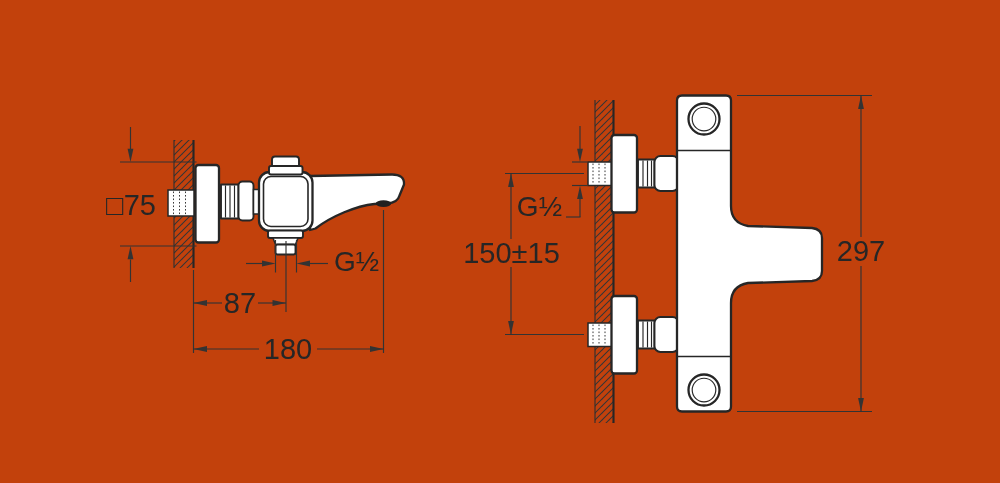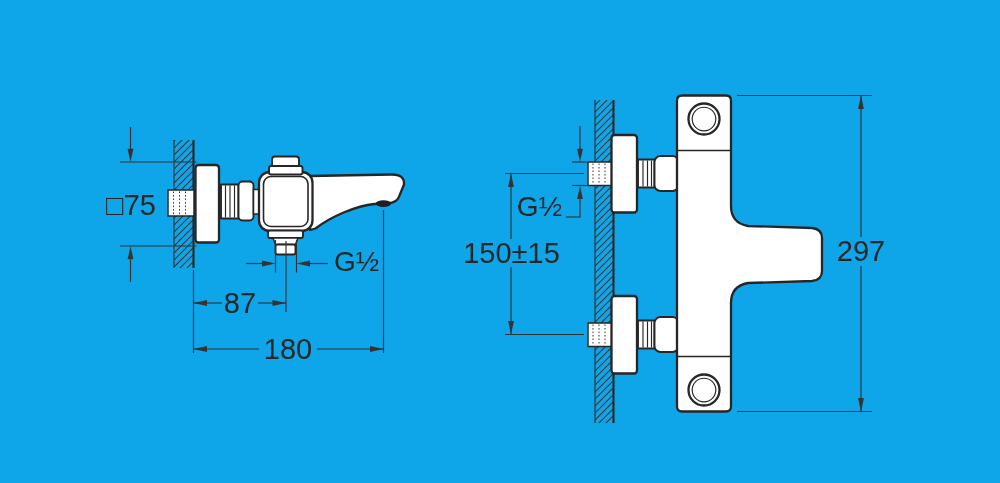--- a/index.html
+++ b/index.html
@@ -4,21 +4,21 @@
 <style>
   html, body {
     margin: 0;
     padding: 0;
     background: #ffffff;
   }
   .stage {
     position: relative;
     width: 1000px;
     height: 483px;
-    background: #0ea5e9;
+    background: #c2410c;
     overflow: hidden;
   }
   svg { display: block; }
 
   
   .outline {
     fill: #ffffff;
     stroke: #262626;
     stroke-width: 2.3;
     stroke-linejoin: round;

